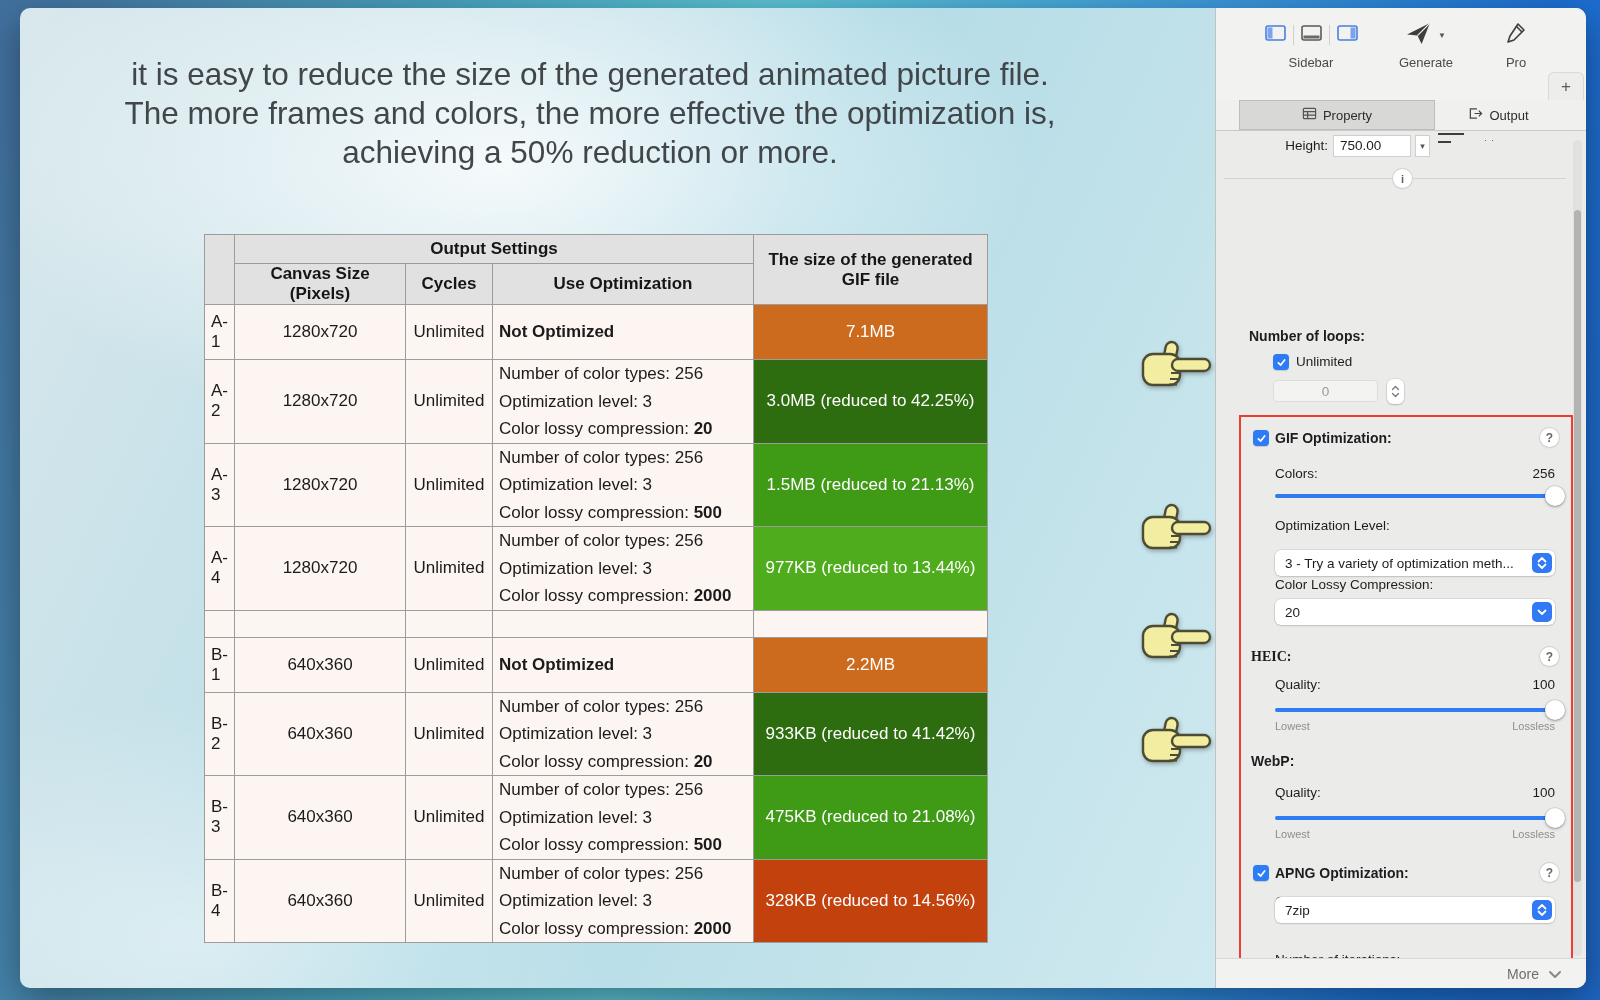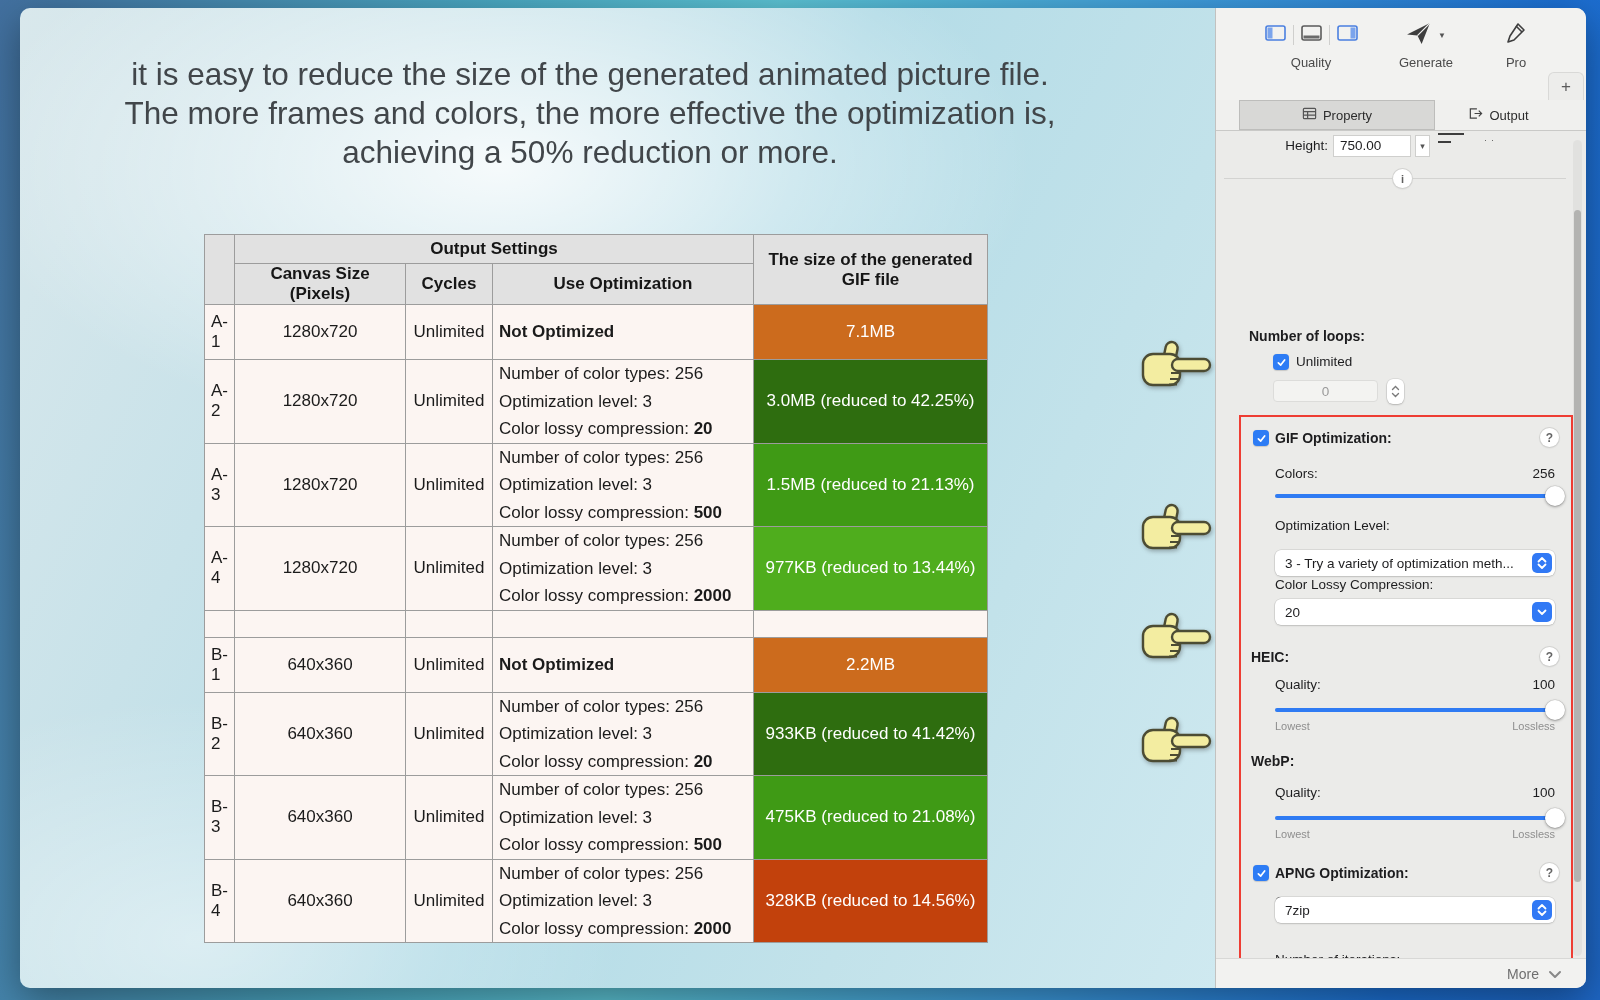--- a/index.html
+++ b/index.html
@@ -290,21 +290,21 @@
             <span><svg width="21" height="16" viewBox="0 0 21 16" fill="none">
                   <rect x="1" y="1" width="19" height="14" rx="2" stroke="#5a5a5a" stroke-width="1.6"></rect>
                   <rect x="2.5" y="10.5" width="16" height="3" fill="#6a6a6a"></rect>
                 </svg></span>
             <span class="tb-divider"></span>
             <span><svg width="21" height="16" viewBox="0 0 21 16" fill="none">
                   <rect x="1" y="1" width="19" height="14" rx="2" stroke="#4a7fe0" stroke-width="1.6"></rect>
                   <rect x="13.5" y="2.5" width="5" height="11" fill="#7ba4ec"></rect>
                 </svg></span>
           </div>
-          <span class="tb-label">Quality</span>
+          <span class="tb-label">Sidebar</span>
         </div>
 
         <div class="tb-group" style="left:165px; width:90px;">
           <div class="tb-icons">
             <span><svg width="25" height="23" viewBox="0 0 24 22">
                   <path d="M1 12 L23 1 L15 21 L11 13 Z" fill="#3e3e3e"></path>
                   <path d="M11 13 L23 1" stroke="#f2f2f0" stroke-width="1.2"></path>
                 </svg></span>
             <span style="font-size:8px;color:#555;">▼</span>
           </div>
@@ -402,21 +402,21 @@
           <div class="sub-label" style="left:34px; top:159px;">Color Lossy Compression:</div>
           <div class="combo" style="top:182px;">
             <span>20</span>
             <span class="blue-btn">
                 <svg width="12" height="14" viewBox="0 0 12 14">
                   <path d="M2.5 5.5 L6 9 L9.5 5.5" stroke="#fff" stroke-width="1.8" fill="none" stroke-linecap="round" stroke-linejoin="round"></path>
                 </svg>
               </span>
           </div>
 
-          <div class="bold-label" style="left:10px; top:231px;">HEIC:</div>
+          <div class="bold-label" style="left:10px; top:231px;font-family:Liberation Serif, serif;">HEIC:</div>
           <div class="help-btn" style="left:299px; top:230px;">?</div>
           <div class="sub-label" style="left:34px; top:259px;">Quality:</div>
           <div class="value-label" style="right:16px; top:259px;">100</div>
           <div class="slider" style="top:283px;">
             <div class="sl-track"></div>
             <div class="sl-fill" style="width: 100%;"></div>
             <div class="sl-thumb" style="left: 100%;"></div>
           </div>
           <div class="mini-label" style="left:34px; top:303px;">Lowest</div>
           <div class="mini-label" style="right:16px; top:303px;">Lossless</div>

